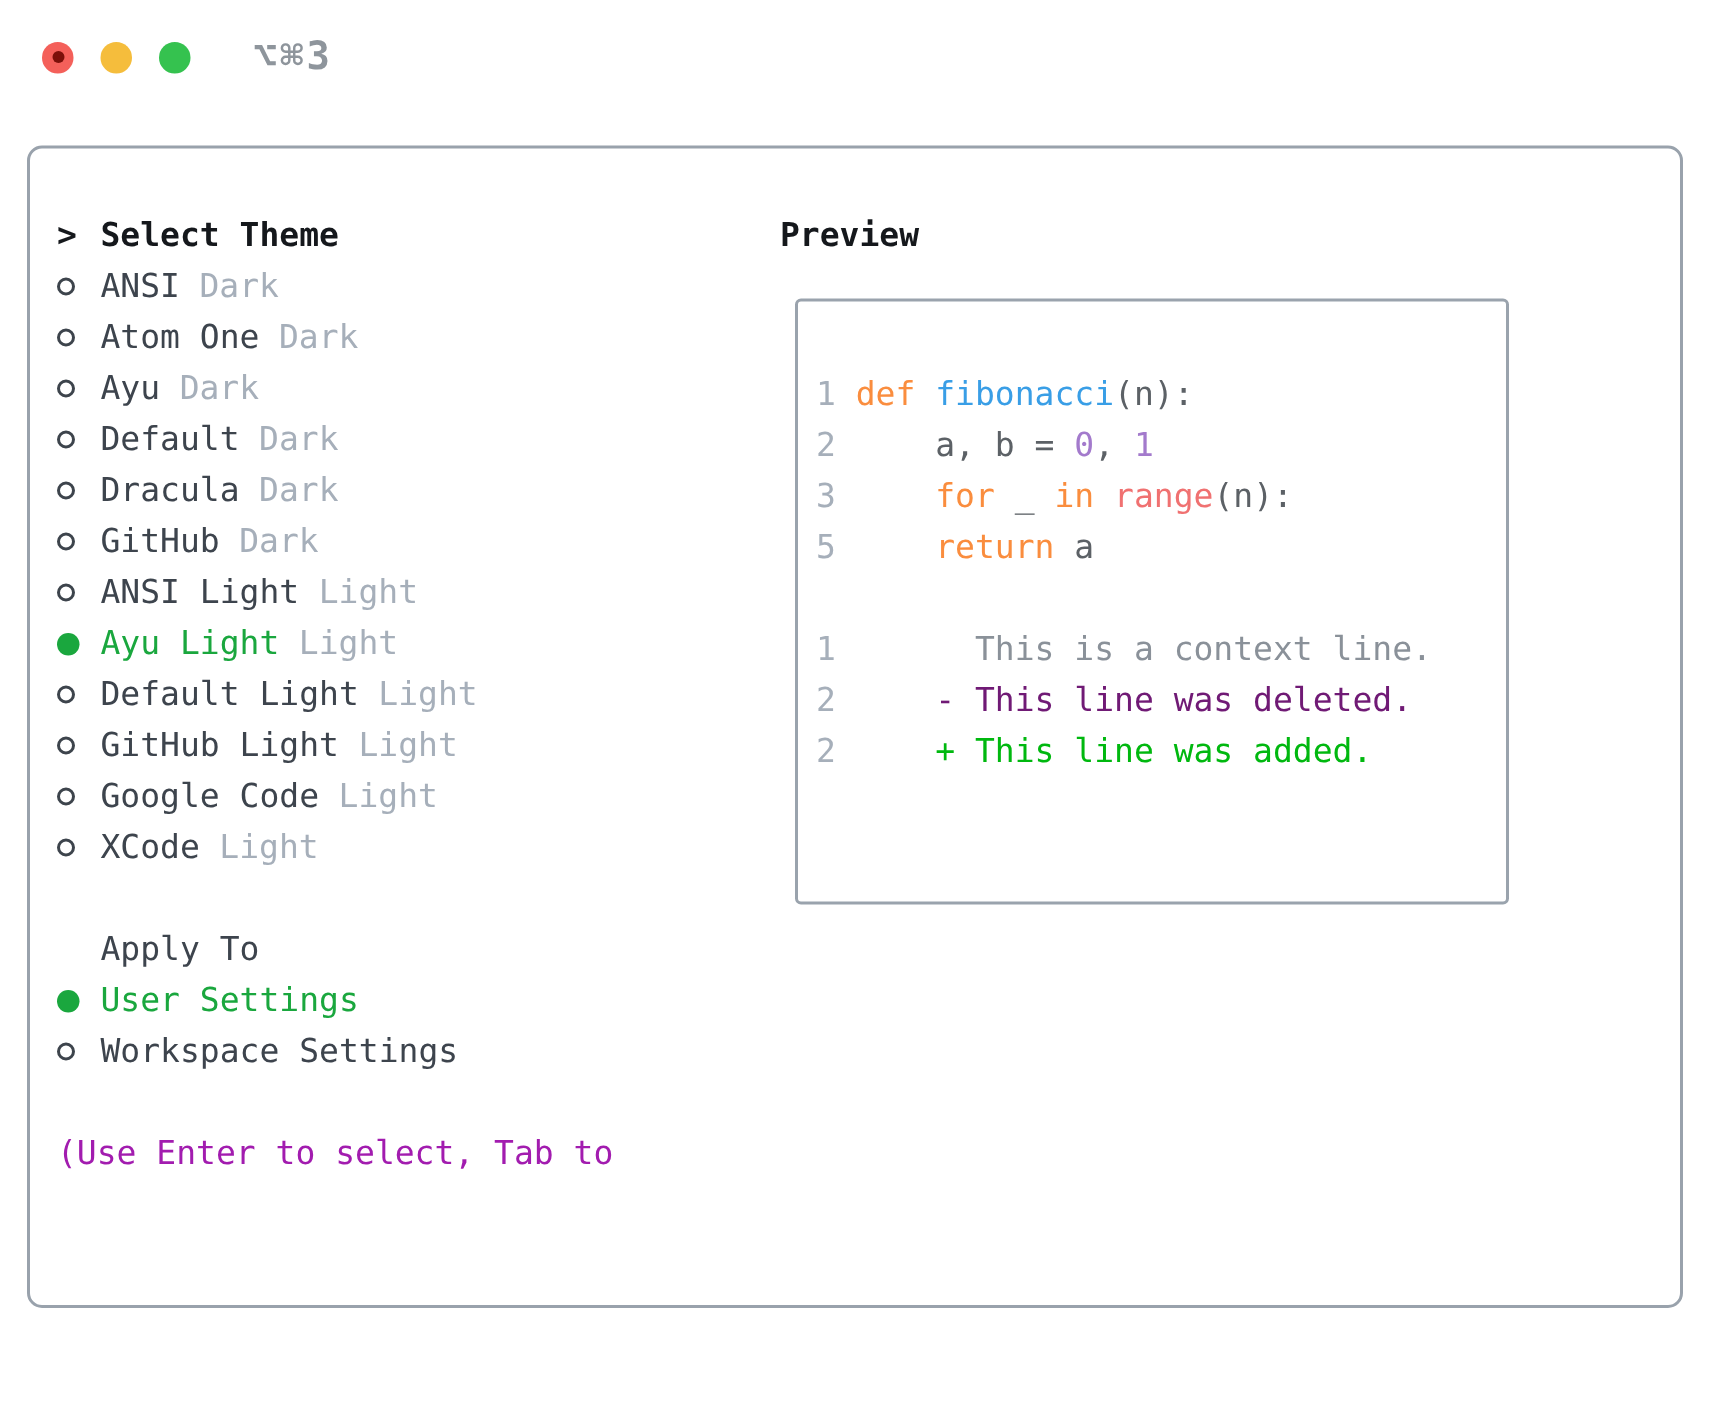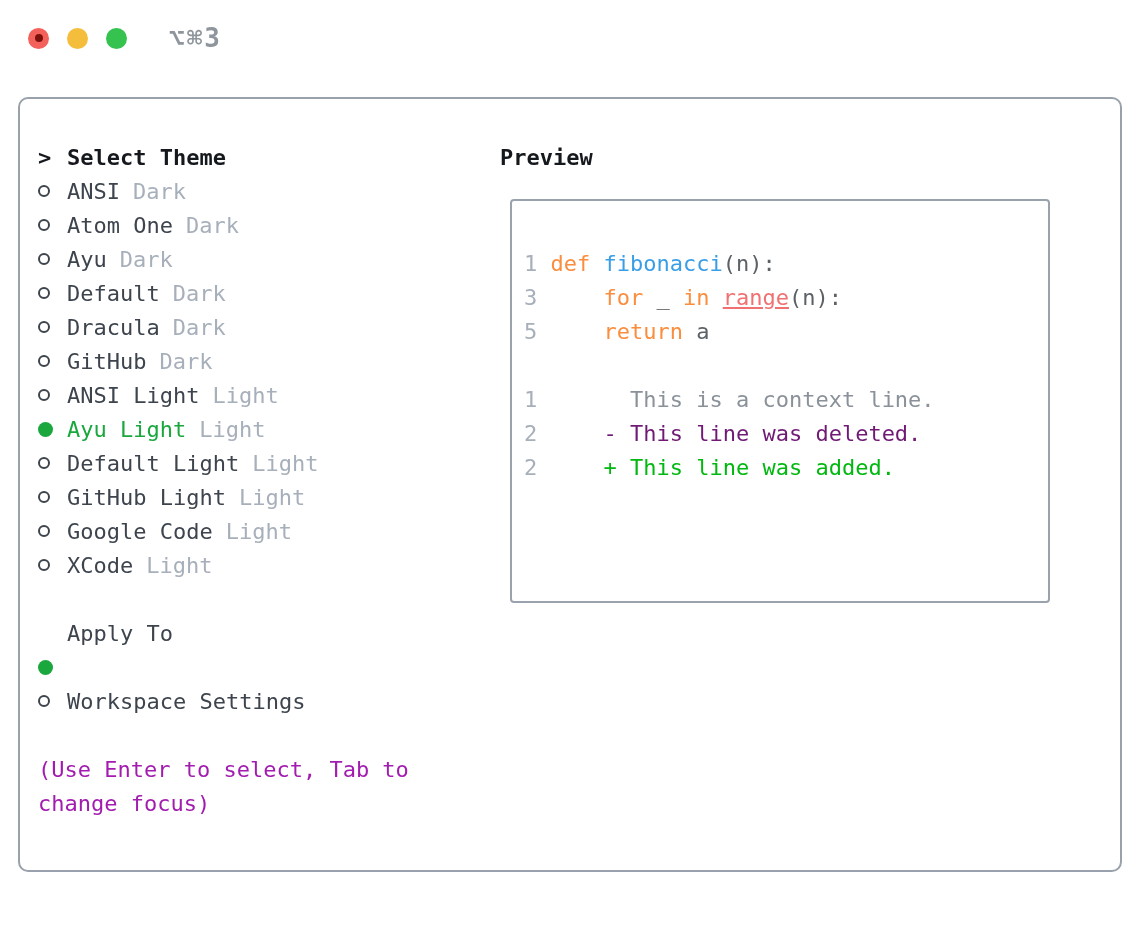--- a/index.html
+++ b/index.html
@@ -37,50 +37,50 @@
   .panel{
     margin:21px 18px 0 18px;
     height:775px;
     border:2px solid #99a2ac;
     border-radius:10px;
     background:#fff;
     display:flex;
     padding:41px 0 0 18px;
   }
   .leftcol{width:462px;flex:none;}
-  .rightcol{flex:1;}
+  .rightcol{flex:1;margin-left:20px;}
   .row{display:flex;align-items:center;height:34px;font-size:22px;color:#3d444d;white-space:pre;}
   .mark{width:29px;flex:none;display:flex;align-items:center;}
   .circle{width:12px;height:12px;border:2.5px solid #3d444c;border-radius:50%;}
   .circle.sel{background:#1aa73e;border-color:#1aa73e;width:15px;height:15px;border-width:0;}
   .prompt{font-weight:700;color:#15181c;font-size:22px;}
   .heading{font-weight:700;color:#15181c;}
   .name{}
   .row.selgreen .name{color:#1aa73e;}
   .tag{color:#a6afba;margin-left:13px;}
   .spacer{height:34px;}
   .hint{height:34px;display:flex;align-items:center;font-size:22px;color:#a21caf;white-space:pre;}
   
   .preview-title{height:34px;display:flex;align-items:center;font-size:22px;font-weight:700;color:#15181c;}
   .preview-box{
     margin-top:25px;margin-left:10px;
-    width:540px;height:404px;
+    width:476px;height:404px;
     border:2px solid #9aa3ad;
     border-radius:4px;
     padding:46px 0 0 12px;
     overflow:hidden;
     background:#fff;
   }
   .code-line{height:34px;font-size:22px;white-space:pre;line-height:34px;}
   .seg-num{color:#a6afba;}
   .seg-kw{color:#fa8d3e;}
   .seg-fn{color:#399ee6;}
   .seg-plain{color:#5c6166;}
   .seg-lit{color:#a37acc;}
-  .seg-call{color:#f07171;text-decoration:underline;}
+  .seg-call{color:#f07171;}
   .seg-ctx{color:#8a9199;}
   .seg-del{color:#701a75;}
   .seg-add{color:#00b80f;}
 </style>
 </head>
 <body>
 
 <div class="window">
 
   <div class="titlebar">
@@ -116,36 +116,36 @@
         </div>
 
       <div class="spacer"></div>
 
       <div class="row">
         <span class="mark"></span>
         <span>Apply To</span>
       </div>
 
       <div id="apply-list">
-          <div class="row selgreen"><span class="mark"><span class="circle sel"></span></span></div>
+          <div class="row selgreen"><span class="mark"><span class="circle sel"></span></span><span class="name">User Settings</span></div>
           <div class="row"><span class="mark"><span class="circle"></span></span><span class="name">Workspace Settings</span></div>
         </div>
 
       <div class="spacer"></div>
 
       <div id="hint-lines">
           <div class="hint">(Use Enter to select, Tab to</div>
-          <div class="hint">change focus)</div>
         </div>
     </div>
 
     <div class="rightcol">
       <div class="preview-title">Preview</div>
       <div class="preview-box" id="preview-box">
           <div class="code-line"><span class="seg-num">1 </span><span class="seg-kw">def </span><span class="seg-fn">fibonacci</span><span class="seg-plain">(n):</span></div>
+          <div class="code-line"><span class="seg-num">2 </span><span class="seg-plain">    a, b = </span><span class="seg-lit">0</span><span class="seg-plain">, </span><span class="seg-lit">1</span></div>
           <div class="code-line"><span class="seg-num">3 </span><span class="seg-plain">    </span><span class="seg-kw">for</span><span class="seg-plain"> _ </span><span class="seg-kw">in</span><span class="seg-plain"> </span><span class="seg-call">range</span><span class="seg-plain">(n):</span></div>
           <div class="code-line"><span class="seg-num">5 </span><span class="seg-plain">    </span><span class="seg-kw">return</span><span class="seg-plain"> a</span></div>
           <div class="code-line">&nbsp;</div>
           <div class="code-line"><span class="seg-num">1 </span><span class="seg-ctx">      This is a context line.</span></div>
           <div class="code-line"><span class="seg-num">2 </span><span class="seg-del">    - This line was deleted.</span></div>
           <div class="code-line"><span class="seg-num">2 </span><span class="seg-add">    + This line was added.</span></div>
         </div>
     </div>
 
   </div>

